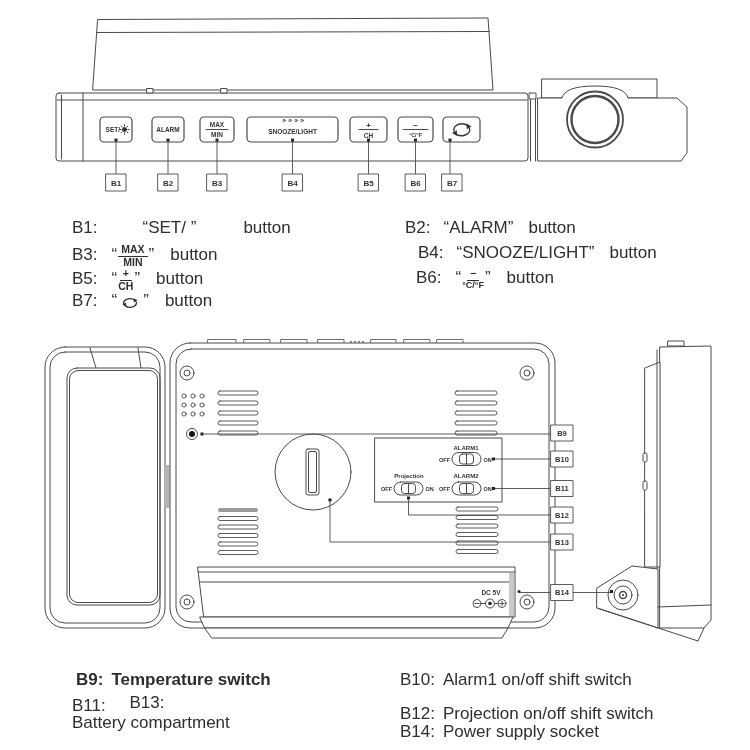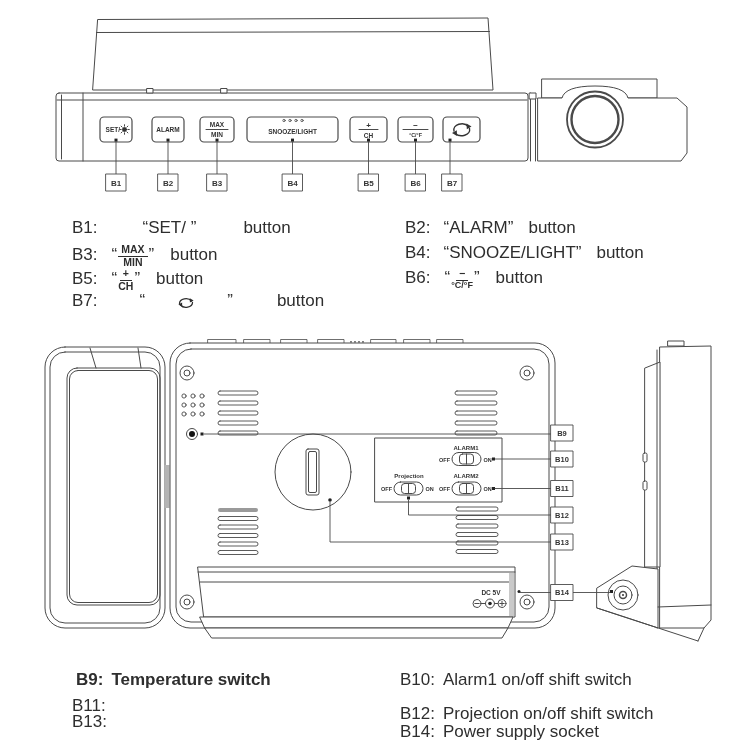--- a/index.html
+++ b/index.html
@@ -327,50 +327,50 @@
 
 <div class="lg-row" style="left:72px;top:218px;gap:32px;">
   <span class="lg-id">B1:</span><span>“SET/ ”</span><span class="lg-tail">button</span>
 </div>
 <div class="lg-row" style="left:405px;top:218px;">
   <span class="lg-id">B2:</span><span>“ALARM”</span><span class="lg-tail">button</span>
 </div>
 <div class="lg-row" style="left:72px;top:243px;">
   <span class="lg-id">B3:</span><span class="lg-q">“</span><span class="frac"><span class="ft">MAX</span><span class="fb">MIN</span></span><span class="lg-q">”</span><span class="lg-tail">button</span>
 </div>
-<div class="lg-row" style="left:405px;top:243px;">
+<div class="lg-row" style="left:418px;top:243px;">
   <span class="lg-id">B4:</span><span>“SNOOZE/LIGHT”</span><span class="lg-tail">button</span>
 </div>
 <div class="lg-row" style="left:72px;top:267px;">
   <span class="lg-id">B5:</span><span class="lg-q">“</span><span class="frac"><span class="ft">+</span><span class="fb">CH</span></span><span class="lg-q">”</span><span class="lg-tail">button</span>
 </div>
-<div class="lg-row" style="left:405px;top:267px;">
+<div class="lg-row" style="left:416px;top:267px;">
   <span class="lg-id">B6:</span><span class="lg-q">“</span><span class="frac small"><span class="ft">−</span><span class="fb">°C/°F</span></span><span class="lg-q">”</span><span class="lg-tail">button</span>
 </div>
-<div class="lg-row" style="left:72px;top:291px;gap:28px;">
+<div class="lg-row" style="left:72px;top:291px;">
   <span class="lg-id">B7:</span><span class="lg-q">“</span><svg class="icon-rot" width="20" height="15" viewBox="0 0 20 15" fill="none" stroke="#2e2e2e" stroke-width="1.3" stroke-linecap="round">
         <path d="M3.5,8.5 A6.5,5 0 0 1 15.5,6"></path>
         <path d="M16.5,7.5 A6.5,5 0 0 1 4.5,10"></path>
         <polygon points="13.8,3.2 17.6,5.6 13.9,7.6" fill="#2e2e2e" stroke="none"></polygon>
         <polygon points="6.2,11.8 2.4,9.4 6.1,7.4" fill="#2e2e2e" stroke="none"></polygon>
       </svg><span class="lg-q">”</span><span class="lg-tail">button</span>
 </div>
 
 <div class="lg-row pl-row" style="left:76px;top:670px;font-weight:bold;">
   <span class="lg-id">B9:</span><span>Temperature switch</span>
 </div>
 <div class="lg-row pl-row" style="left:400px;top:670px;align-items:flex-end;">
   <span class="lg-id">B10:</span><span>Alarm1 on/off shift switch</span>
 </div>
 <div class="lg-row pl-row" style="left:72px;top:696px;gap:28px;">
   <span class="lg-id">B11:</span>
 </div>
 <div class="lg-row pl-row" style="left:400px;top:704px;">
   <span class="lg-id">B12:</span><span>Projection on/off shift switch</span>
 </div>
-<div class="lg-row pl-row" style="left:72px;top:712px;flex-direction:column;">
-  <span class="lg-id">B13:</span>
+<div class="lg-row pl-row" style="left:72px;top:693px;flex-direction:column;">
+  <span class="lg-id">B13:</span><span>Battery compartment</span>
 </div>
 <div class="lg-row pl-row" style="left:400px;top:722px;">
   <span class="lg-id">B14:</span><span>Power supply socket</span>
 </div>
 
 </div>
 
 </body></html>

